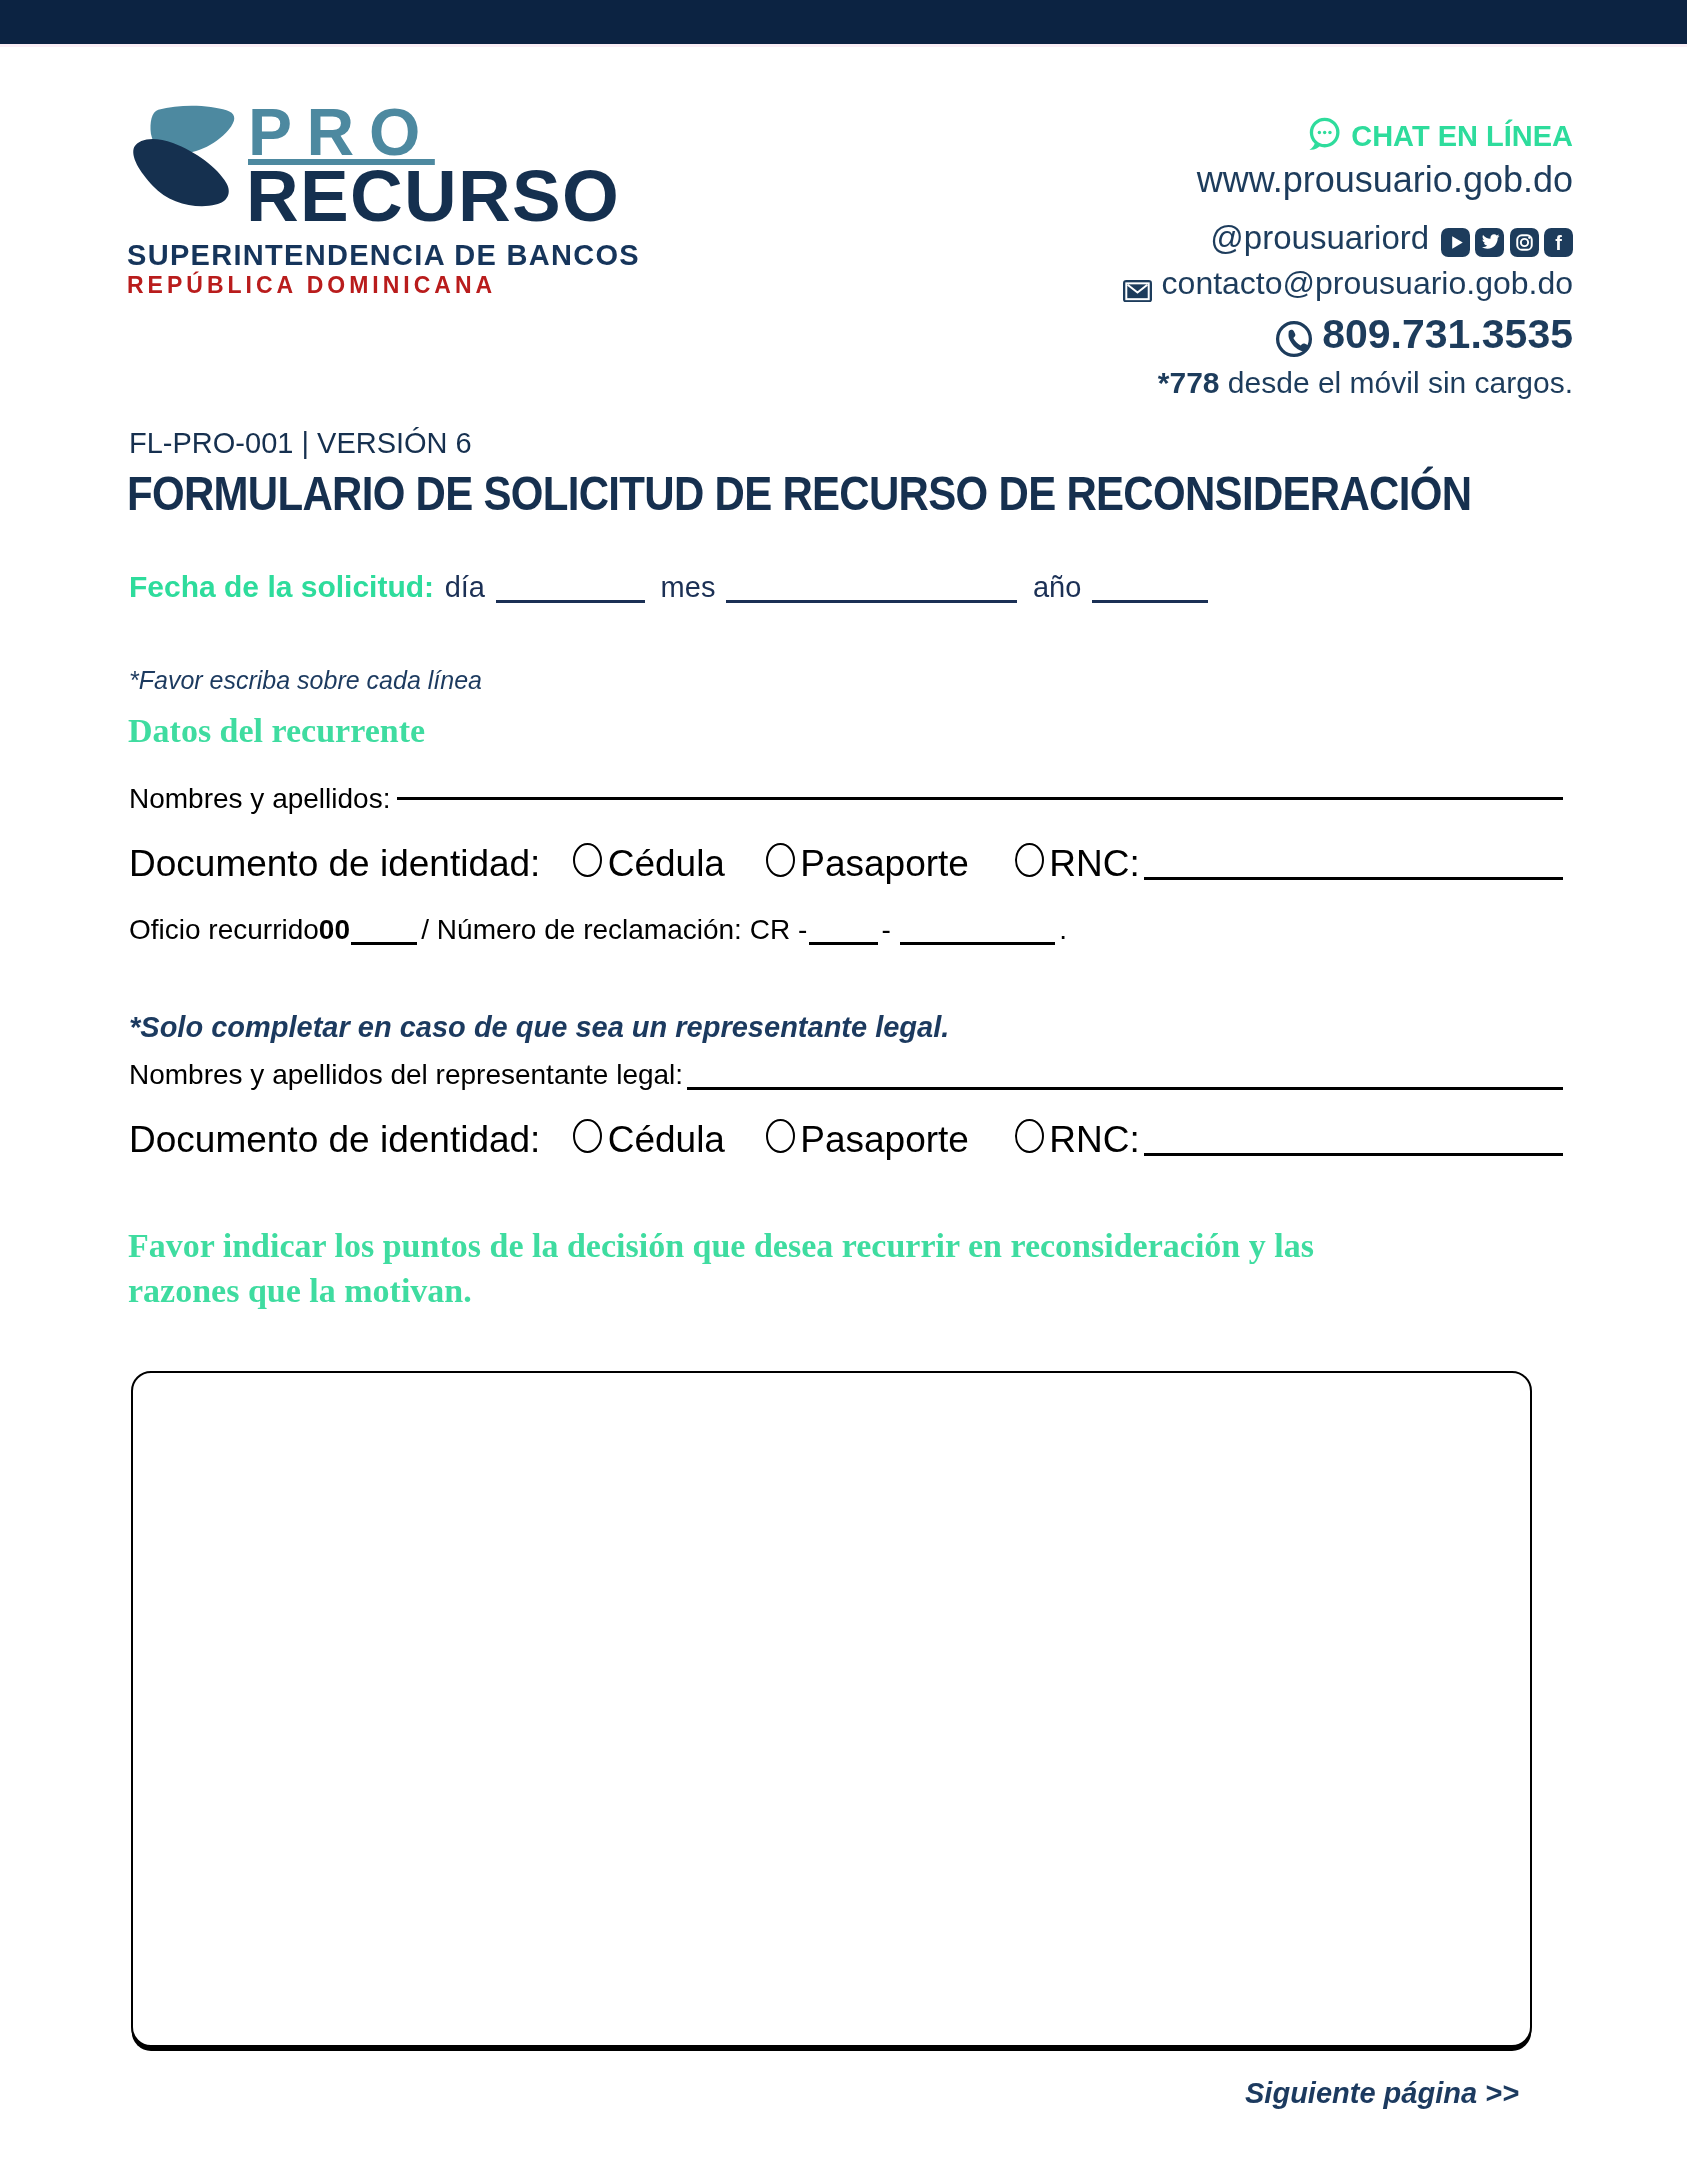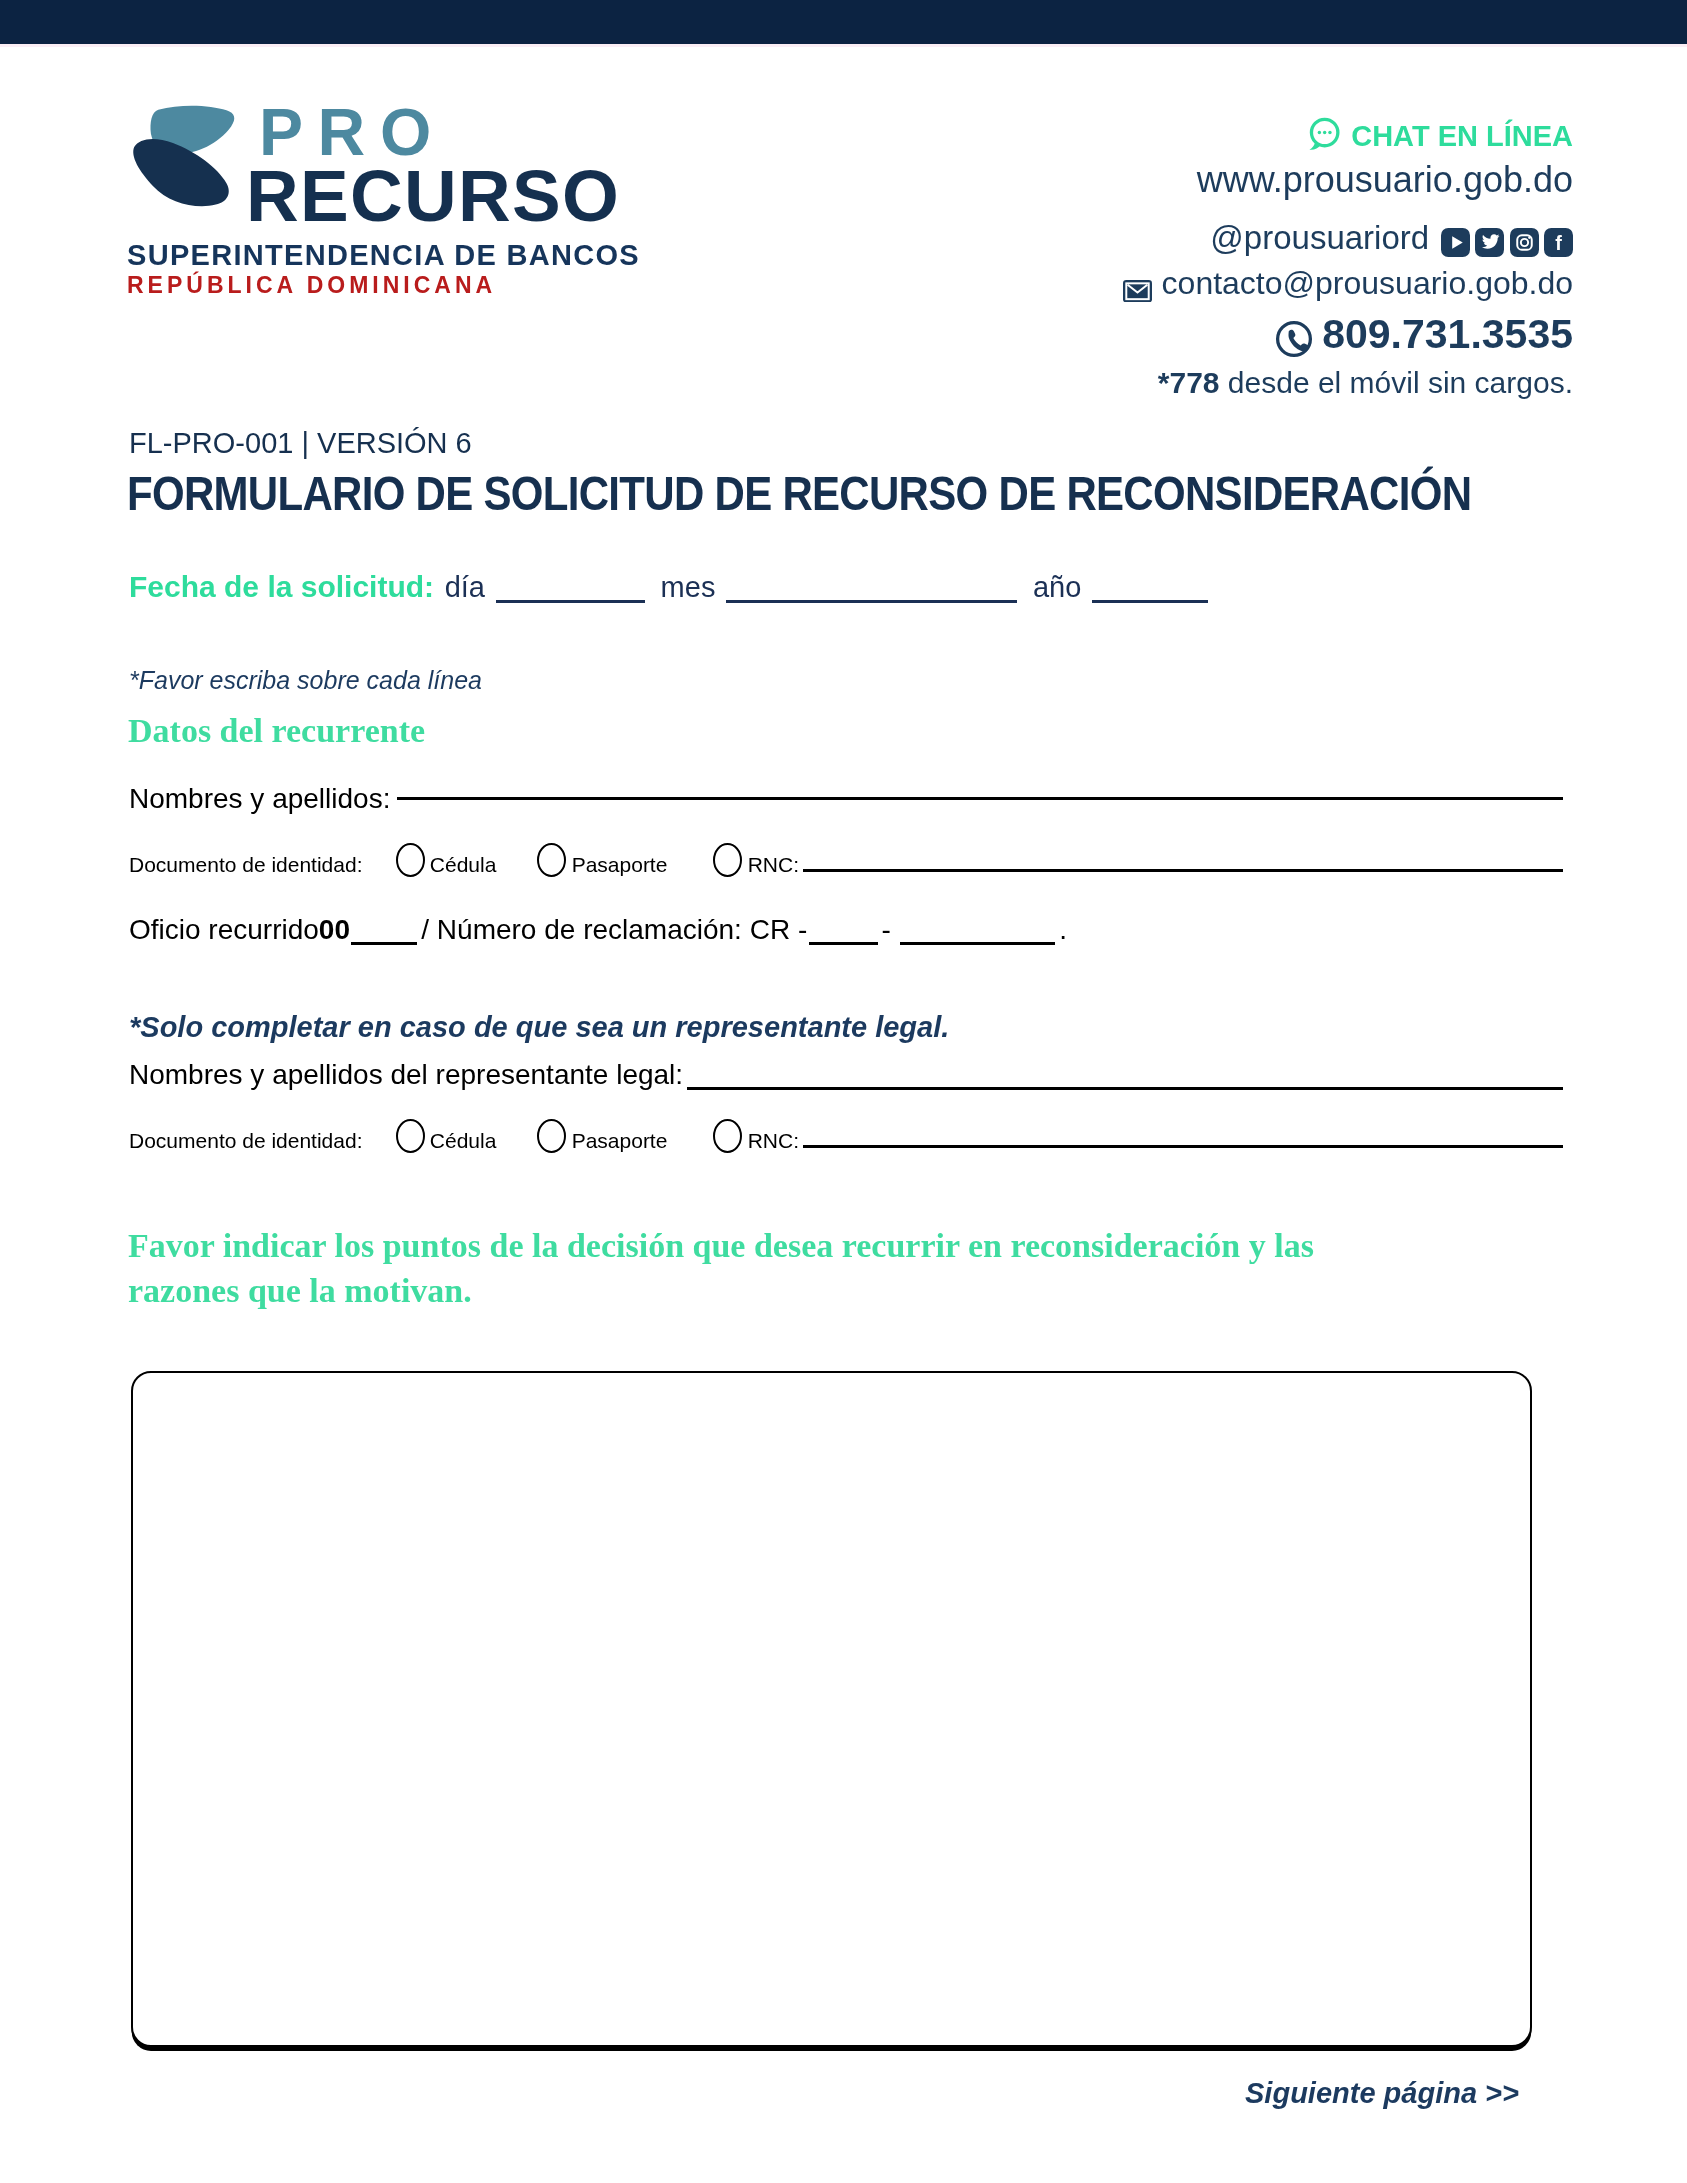--- a/index.html
+++ b/index.html
@@ -8,22 +8,22 @@
     font-family:"Liberation Sans",sans-serif;color:#000;overflow:hidden;
   }
   .abs{position:absolute;}
 
   
   .topbar{left:0;top:0;width:1687px;height:44px;background:#0c2342;}
   .topbar-accent{left:0;top:44px;width:1687px;height:2.6px;background:#fbeef5;}
 
   
   .logo-mark{left:126px;top:103px;width:114px;height:119px;}
-  .logo-pro{left:259px;top:99px;font-size:66px;font-weight:bold;letter-spacing:14.6px;
-    color:#4d89a0;line-height:1;}
+  .logo-pro{left:248px;top:99px;font-size:66px;font-weight:bold;letter-spacing:14.6px;
+    color:#4d89a0;line-height:1;text-decoration:underline;}
   .logo-usuario{left:246px;top:159px;font-size:73px;font-weight:bold;letter-spacing:1.3px;
     color:#15304f;line-height:1;}
   .logo-sub1{left:127px;top:241px;font-size:29px;font-weight:bold;letter-spacing:1.3px;
     color:#16355b;line-height:1;}
   .logo-sub2{left:127px;top:274px;width:501px;text-align:left;font-size:23px;font-weight:bold;
     letter-spacing:4px;color:#b91c1c;line-height:1;}
 
   
   .contact{right:114px;top:116px;display:flex;flex-direction:column;align-items:flex-end;
     color:#1d3c5c;}
@@ -51,21 +51,21 @@
   .fecha-label{color:#2edc9c;font-weight:bold;font-size:30px;margin-right:10.6px;}
   .fecha .wline{margin-left:10.6px;margin-right:16px;}
 
   .favor{left:129px;top:666px;font-size:25px;font-style:italic;color:#1c3a5f;}
   .datos{left:128px;top:712px;font-family:"Liberation Serif",serif;font-weight:bold;
     font-size:34px;color:#3fdca0;line-height:1.1;}
 
   .nombres{left:129px;top:783px;width:1434px;font-size:28px;align-items:center;}
   .nombres .wline{margin-left:6.6px;}
 
-  .docrow{left:129px;top:843px;width:1434px;font-size:21px;align-items:flex-end;}
+  .docrow{left:129px;top:843px;width:1434px;font-size:37px;align-items:flex-start;}
   .docrow2{top:1119px;}
   .radio{width:25px;height:30px;border:2.6px solid #000;border-radius:50%;flex:0 0 auto;}
   .doc-label{margin-right:33px;}
   .radio-label{margin-left:5.3px;}
   .ml1{margin-left:41px;} .ml2{margin-left:46px;}
   .docrow .wline{margin-left:4px;margin-bottom:5.3px;align-self:flex-end;}
 
   .oficio{left:129px;top:914px;font-size:28px;}
   .oficio .b{font-weight:bold;}
   .oficio .wline{margin-left:1.3px;margin-right:4px;}

